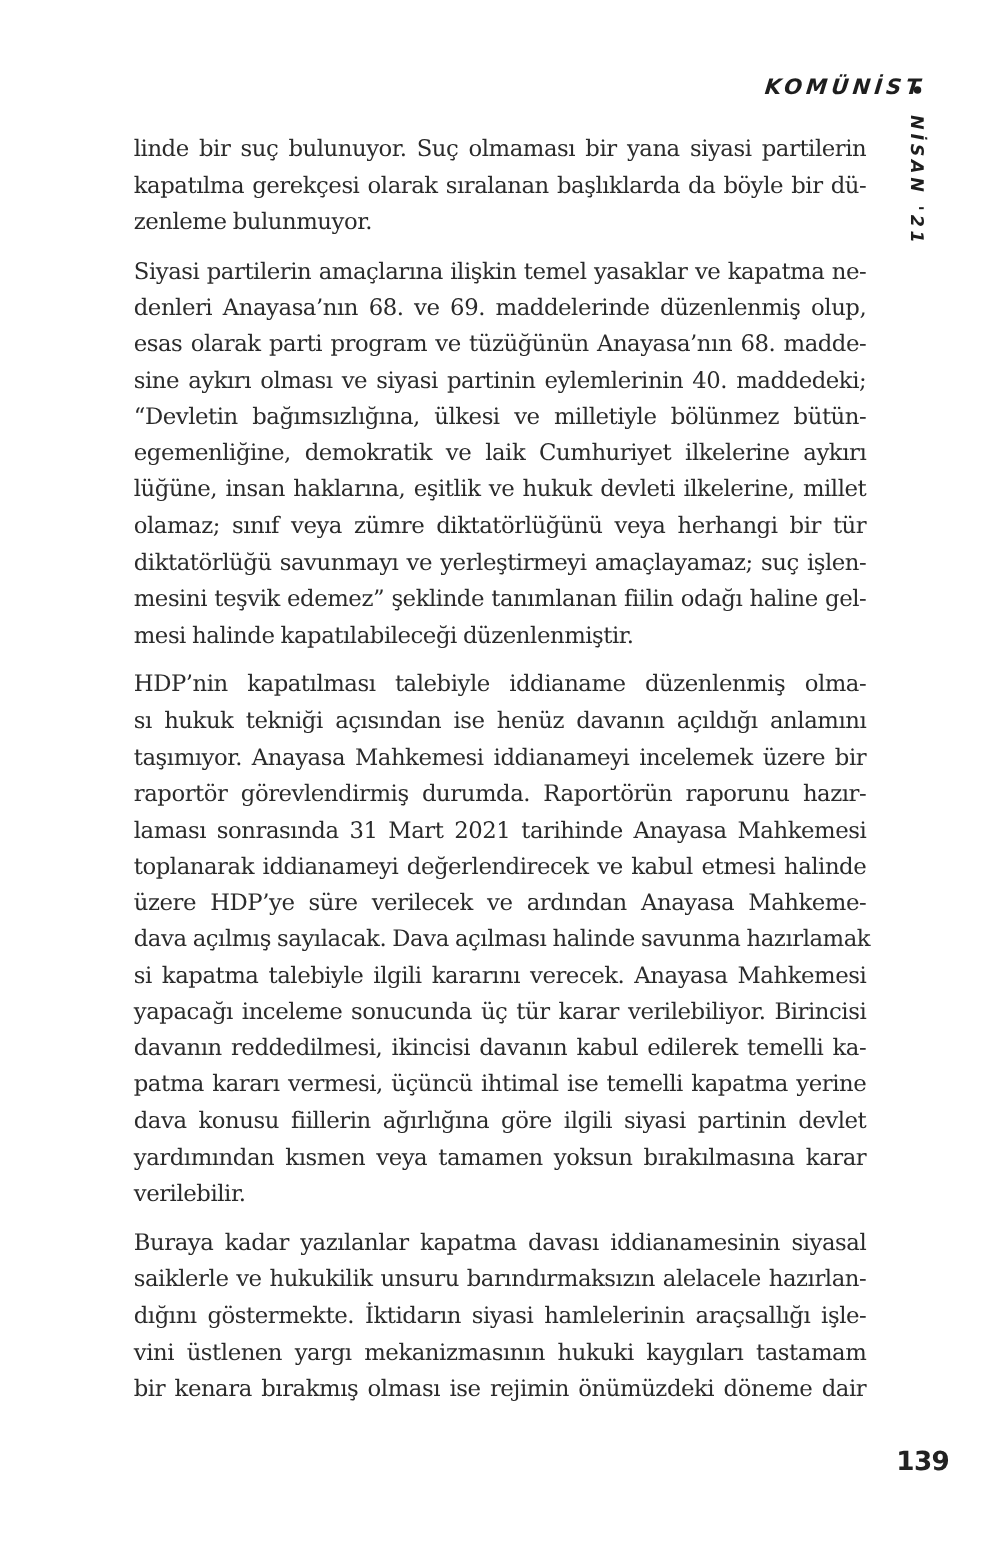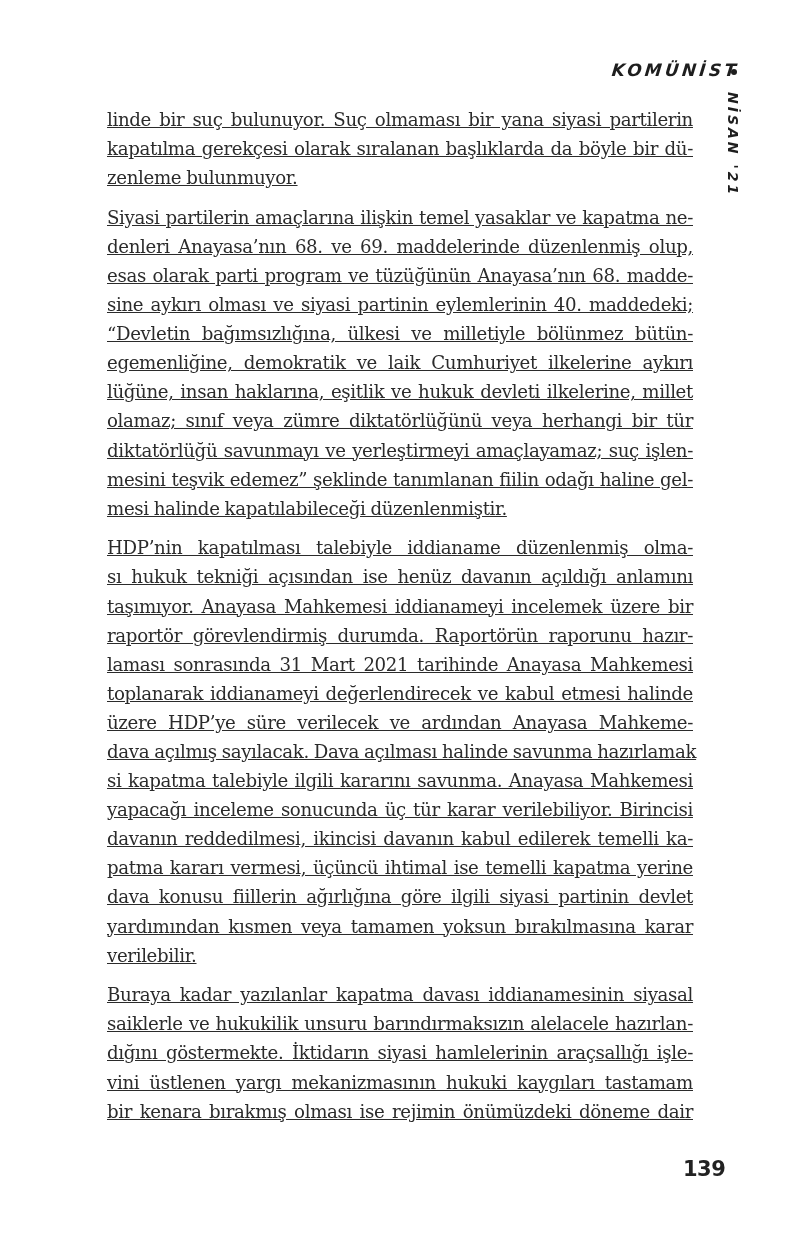--- a/index.html
+++ b/index.html
@@ -52,39 +52,38 @@
       top: 105px;
       left: 107px;
       width: 586px;
       font-family: "DejaVu Serif", serif;
       font-size: 18.2px;
       line-height: 29.1px;
       color: #2b2b2b;
     }
     .para {
       margin: 0 0 10.5px 0;
-      text-decoration: underline;
     }
     .line {
       display: block;
       text-align: justify;
       text-align-last: justify;
       white-space: nowrap;
       height: 29.1px;
       overflow: visible;
       letter-spacing: -0.35px;
       word-spacing: -0.5px;
     }
     .line.last {
       text-align-last: left;
     }
     .page-number {
       position: absolute;
       top: 1157px;
-      left: 683px;
+      left: 717px;
       font-family: "DejaVu Sans", sans-serif;
       font-size: 21px;
       font-weight: bold;
       color: #222222;
       letter-spacing: -0.5px;
     }
   </style>
 </head>
 <body>
 
@@ -113,21 +112,21 @@
     </div>
     <div class="para">
       <span class="line">HDP’nin kapatılması talebiyle iddianame düzenlenmiş olma-</span>
       <span class="line">sı hukuk tekniği açısından ise henüz davanın açıldığı anlamını</span>
       <span class="line">taşımıyor. Anayasa Mahkemesi iddianameyi incelemek üzere bir</span>
       <span class="line">raportör görevlendirmiş durumda. Raportörün raporunu hazır-</span>
       <span class="line">laması sonrasında 31 Mart 2021 tarihinde Anayasa Mahkemesi</span>
       <span class="line">toplanarak iddianameyi değerlendirecek ve kabul etmesi halinde</span>
       <span class="line">üzere HDP’ye süre verilecek ve ardından Anayasa Mahkeme-</span>
       <span class="line">dava açılmış sayılacak. Dava açılması halinde savunma hazırlamak</span>
-      <span class="line">si kapatma talebiyle ilgili kararını savunma. Anayasa Mahkemesi</span>
+      <span class="line">si kapatma talebiyle ilgili kararını verecek. Anayasa Mahkemesi</span>
       <span class="line">yapacağı inceleme sonucunda üç tür karar verilebiliyor. Birincisi</span>
       <span class="line">davanın reddedilmesi, ikincisi davanın kabul edilerek temelli ka-</span>
       <span class="line">patma kararı vermesi, üçüncü ihtimal ise temelli kapatma yerine</span>
       <span class="line">dava konusu fiillerin ağırlığına göre ilgili siyasi partinin devlet</span>
       <span class="line">yardımından kısmen veya tamamen yoksun bırakılmasına karar</span>
       <span class="line last">verilebilir.</span>
     </div>
     <div class="para">
       <span class="line">Buraya kadar yazılanlar kapatma davası iddianamesinin siyasal</span>
       <span class="line">saiklerle ve hukukilik unsuru barındırmaksızın alelacele hazırlan-</span>

